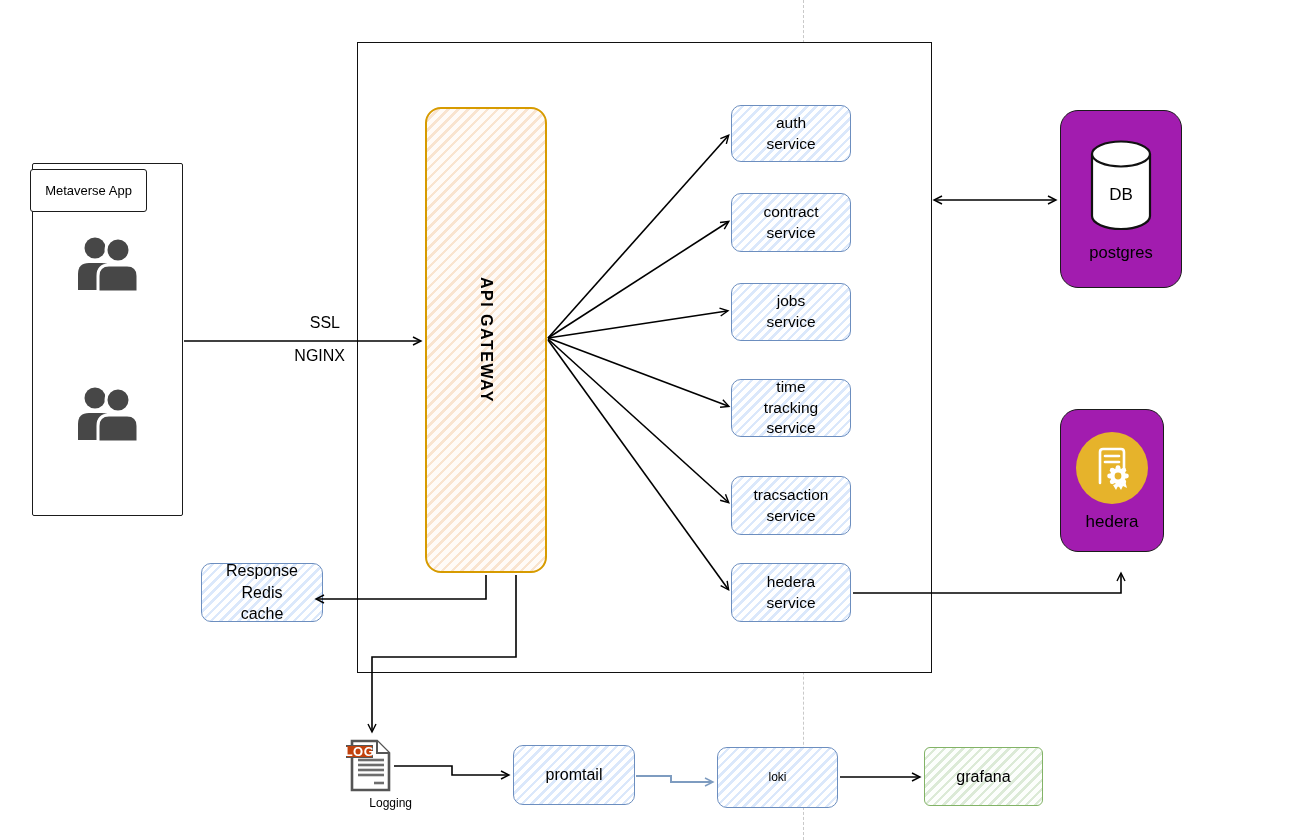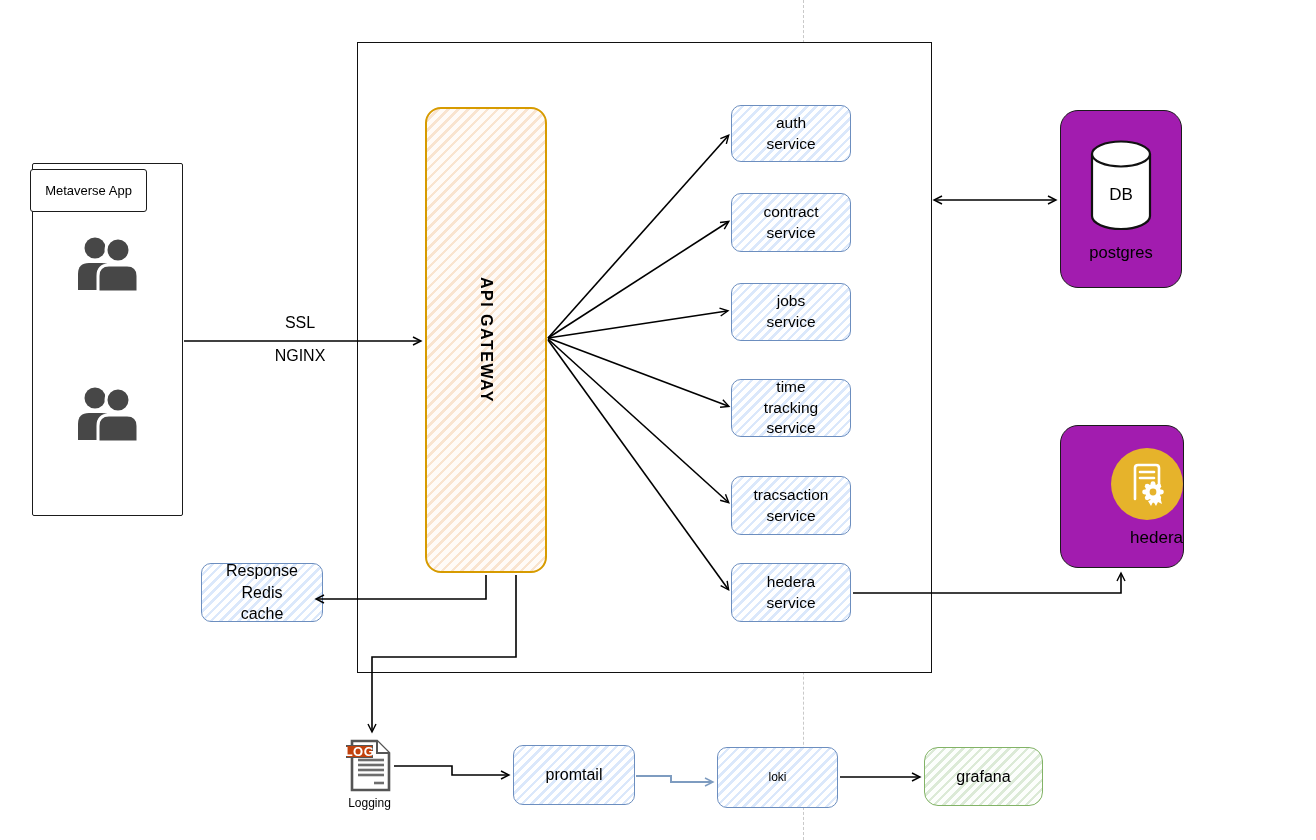--- a/index.html
+++ b/index.html
@@ -10,32 +10,32 @@
   .guide{position:absolute;top:0;left:803px;width:0;height:840px;border-left:1px dashed #c9c9c9;z-index:0;}
   .node{position:absolute;box-sizing:border-box;display:flex;align-items:center;justify-content:center;text-align:center;z-index:2;}
   .white-frame{background:#ffffff;border:1.6px solid #1b1b1b;border-radius:3px;}
   .container-frame{position:absolute;left:357px;top:42px;width:573px;height:629px;background:#ffffff;border:1.6px solid #111;z-index:1;}
   .blue-box{
     border:1.6px solid #6c8ebf;border-radius:10px;
     background:repeating-linear-gradient(135deg,#dbe8fb 0 2.5px,#ffffff 2.5px 6.5px);
     font-size:15.5px;line-height:1.35;padding:20px;
   }
   .green-box{
-    border:1.6px solid #82b366;border-radius:14px;
+    border:1.6px solid #82b366;border-radius:6px;
     background:repeating-linear-gradient(135deg,#dcead7 0 2.5px,#fcfefc 2.5px 6.5px);
     font-size:16px;
   }
   .gateway{
     left:425px;top:107px;width:122px;height:466px;
     border:2px solid #d79b00;border-radius:16px;
     background:repeating-linear-gradient(135deg,#f9e4cf 0 2.5px,#fffbf7 2.5px 7px);
   }
   .gateway .vtext{writing-mode:vertical-rl;font-weight:700;font-size:16px;letter-spacing:1.5px;}
   .svc{left:731px;width:120px;}
-  .label-plain{position:absolute;z-index:2;text-align:center;}
+  .label-plain{position:absolute;z-index:2;text-align:right;}
   svg.overlay{position:absolute;left:0;top:0;z-index:3;pointer-events:none;}
   .metaverse{left:32px;top:163px;width:151px;height:353px;border-radius:2px;}
   .metaverse-label{left:30px;top:169px;width:117px;height:43px;font-size:13px;z-index:3;}
   .users{position:absolute;left:50%;transform:translateX(-50%);}
   .round-frame{background:#a21caf;border:1.8px solid #1b1b1b;border-radius:18px;flex-direction:column;}
   .yellow-circle{width:72px;height:72px;border-radius:50%;background:#e6b32b;display:flex;align-items:center;justify-content:center;}
   .badge{position:absolute;left:0px;top:8px;width:25px;height:11px;background:#c2410c;border:1px solid #555;
     color:#fff;font-size:13px;font-weight:700;display:flex;align-items:center;justify-content:center;letter-spacing:0.5px;}
 </style>
 </head>
@@ -103,21 +103,21 @@
     <div style="position:relative;margin-top:2px;">
       <svg width="66" height="94" viewBox="0 0 66 94">
         <path d="M4 15 L4 77 A29 13 0 0 0 62 77 L62 15" fill="#fff" stroke="#111" stroke-width="2.2"></path>
         <ellipse cx="33" cy="15" rx="29" ry="12.5" fill="#fff" stroke="#111" stroke-width="2.2"></ellipse>
       </svg>
       <span style="position:absolute;left:0;top:46px;width:66px;text-align:center;font-size:17px;">DB</span>
     </div>
     <div style="margin-top:6px;font-size:16.5px;">postgres</div>
   </div>
 
-  <div class="node round-frame" style="left:1060px;top:425px;width:124px;height:143px;align-items:flex-end;">
+  <div class="node round-frame" style="left:1060px;top:409px;width:104px;height:143px;">
     <div class="yellow-circle" style="margin-top:2px;">
       <svg width="42" height="46" viewBox="0 0 42 46">
         <g fill="none" stroke="#ffffff" stroke-width="2.6" stroke-linecap="round">
           <path d="M9 38 L9 7 Q9 4 12 4 L30 4 Q33 4 33 7 L33 24"></path>
           <path d="M14 11 L28 11"></path>
           <path d="M14 17 L28 17"></path>
         </g>
         <g fill="#ffffff">
           <path d="M22 40 L25 45 L27 41 L31 43 L30 37 Z"></path>
           <path d="M31 40 L34 45 L36 41 L40 43 L38 36 Z" transform="translate(-4,0)"></path>

